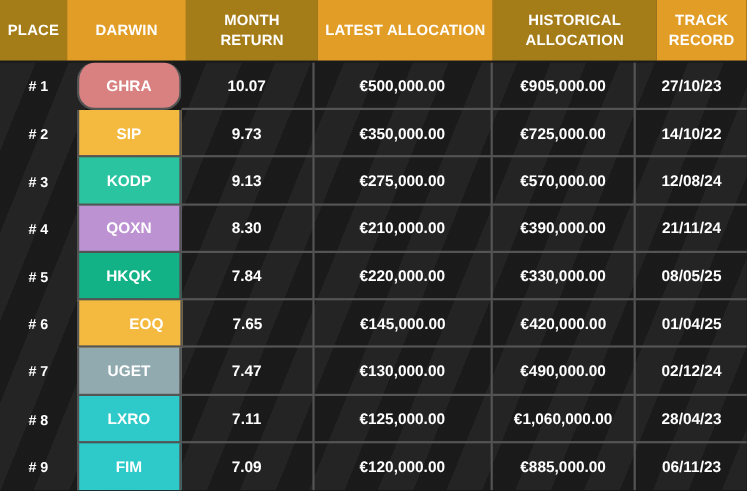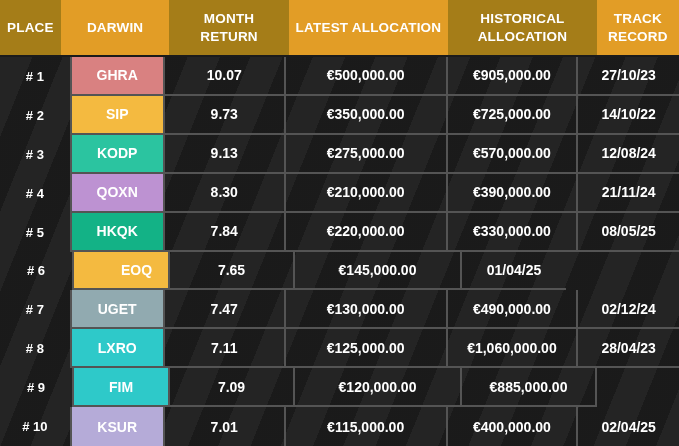--- a/index.html
+++ b/index.html
@@ -68,21 +68,21 @@
     <div class="hcell dark hw-place">PLACE</div>
     <div class="hcell bright hw-darwin">DARWIN</div>
     <div class="hcell dark hw-month">MONTH RETURN</div>
     <div class="hcell bright hw-latest">LATEST ALLOCATION</div>
     <div class="hcell dark hw-hist">HISTORICAL ALLOCATION</div>
     <div class="hcell bright hw-track">TRACK RECORD</div>
   </div>
   <div class="tbody">
   <div class="row">
     <div class="cell place"># 1</div>
-    <div class="cell badge" style="background: rgb(217, 129, 129);">GHRA</div>
+    <div class="cell badge" style="background: rgb(217, 129, 129); border-radius: 16px;">GHRA</div>
     <div class="cell month">10.07</div>
     <div class="cell latest">€500,000.00</div>
     <div class="cell hist">€905,000.00</div>
     <div class="cell track">27/10/23</div>
   </div>
 
   <div class="row">
     <div class="cell place"># 2</div>
     <div class="cell badge" style="background: rgb(244, 186, 64);">SIP</div>
     <div class="cell month">9.73</div>
@@ -116,20 +116,21 @@
     <div class="cell latest">€220,000.00</div>
     <div class="cell hist">€330,000.00</div>
     <div class="cell track">08/05/25</div>
   </div>
 
   <div class="row">
     <div class="cell place"># 6</div>
     <div class="cell badge" style="background: rgb(244, 186, 64); padding-left: 31px;">EOQ</div>
     <div class="cell month">7.65</div>
     <div class="cell latest">€145,000.00</div>
+    <div class="cell hist">€420,000.00</div>
     <div class="cell track">01/04/25</div>
   </div>
 
   <div class="row">
     <div class="cell place"># 7</div>
     <div class="cell badge" style="background: rgb(145, 170, 176); text-align: center;">UGET</div>
     <div class="cell month">7.47</div>
     <div class="cell latest">€130,000.00</div>
     <div class="cell hist">€490,000.00</div>
     <div class="cell track">02/12/24</div>
@@ -143,24 +144,17 @@
     <div class="cell hist">€1,060,000.00</div>
     <div class="cell track">28/04/23</div>
   </div>
 
   <div class="row">
     <div class="cell place"># 9</div>
     <div class="cell badge" style="background: rgb(46, 201, 201);">FIM</div>
     <div class="cell month">7.09</div>
     <div class="cell latest">€120,000.00</div>
     <div class="cell hist">€885,000.00</div>
+    <div class="cell track">06/11/23</div>
   </div>
 
-  <div class="row">
-    <div class="cell place"># 10</div>
-    <div class="cell badge" style="background: rgb(181, 171, 216);">KSUR</div>
-    <div class="cell month">7.01</div>
-    <div class="cell latest">€115,000.00</div>
-    <div class="cell hist">€400,000.00</div>
-    <div class="cell track">02/04/25</div>
-  </div>
 </div>
 </div>
 
 </body></html>

